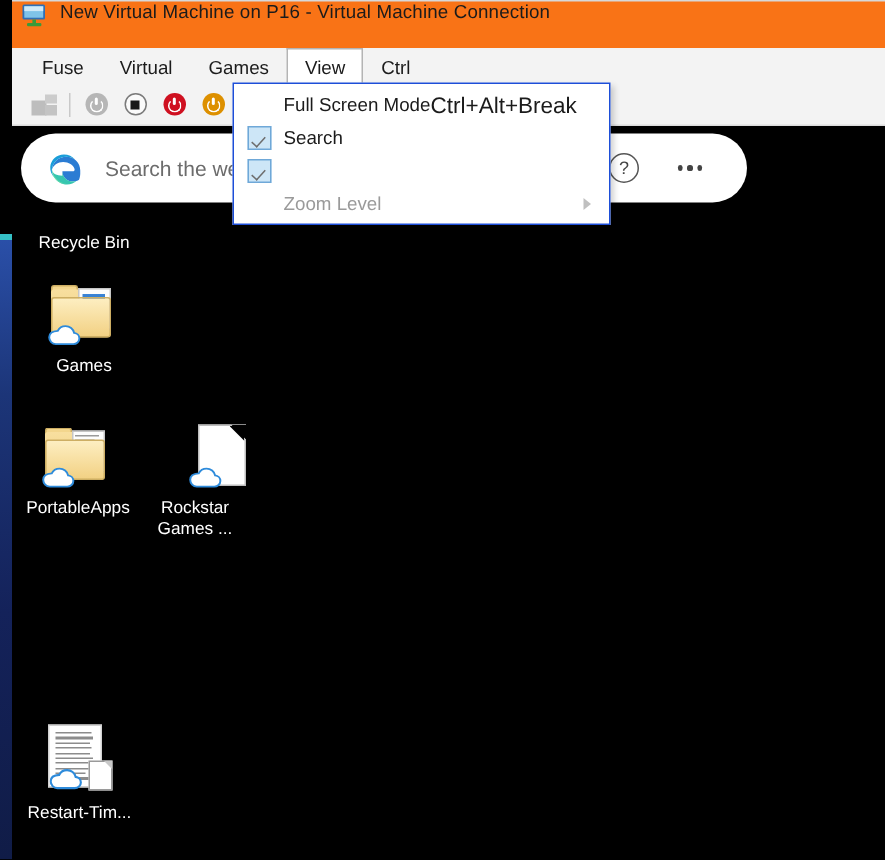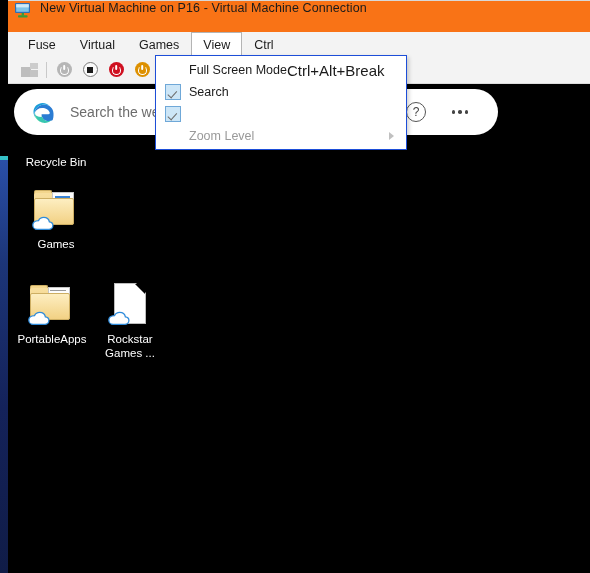--- a/index.html
+++ b/index.html
@@ -563,35 +563,61 @@
           </div>
           <div class="cloud">
             <svg viewBox="0 0 22 15" width="22" height="15">
               <path d="M5.2 13.4h11.6c2.3 0 4.1-1.7 4.1-3.8 0-1.9-1.5-3.5-3.5-3.7-.5-2.6-2.9-4.5-5.7-4.5-2.3 0-4.3 1.3-5.2 3.2C2.6 4.8.8 6.6.8 8.9c0 2.5 2 4.5 4.4 4.5z" fill="#ffffff" stroke="#2e8bdb" stroke-width="1.3"></path>
             </svg>
           </div>
         </div>
         <div class="dicon-label">PortableApps</div>
       </div>
 
-      <div class="dicon" style="left:80px; top:195px;">
+      <div class="dicon" style="left:80px; top:195px;align-items:flex-end;">
         <div class="dicon-art">
           <div class="doc">
               <div class="doc-corner"></div>
             </div>
           <div class="cloud" style="left:2px;">
             <svg viewBox="0 0 22 15" width="22" height="15">
               <path d="M5.2 13.4h11.6c2.3 0 4.1-1.7 4.1-3.8 0-1.9-1.5-3.5-3.5-3.7-.5-2.6-2.9-4.5-5.7-4.5-2.3 0-4.3 1.3-5.2 3.2C2.6 4.8.8 6.6.8 8.9c0 2.5 2 4.5 4.4 4.5z" fill="#ffffff" stroke="#2e8bdb" stroke-width="1.3"></path>
             </svg>
           </div>
         </div>
         <div class="dicon-label">Rockstar Games ...</div>
       </div>
 
 
+      <div class="dicon" style="left:3px; top:398px;">
+        <div class="dicon-art">
+          <div class="docthumb">
+            <i style="width:92%"></i>
+            <i style="width:96%"></i>
+              <i style="width:90%"></i>
+              <i style="width:94%"></i>
+            <i style="width:88%"></i>
+              <i style="width:96%"></i>
+              <i style="width:85%"></i>
+            <i style="width:93%"></i>
+              <i style="width:78%"></i>
+              <i style="width:90%"></i>
+            <i style="width:60%"></i>
+          </div>
+          <div class="doc-mini">
+              <div class="doc-mini-corner"></div>
+            </div>
+          <div class="cloud" style="left:4px;bottom:4px;">
+            <svg viewBox="0 0 22 15" width="22" height="15">
+              <path d="M5.2 13.4h11.6c2.3 0 4.1-1.7 4.1-3.8 0-1.9-1.5-3.5-3.5-3.7-.5-2.6-2.9-4.5-5.7-4.5-2.3 0-4.3 1.3-5.2 3.2C2.6 4.8.8 6.6.8 8.9c0 2.5 2 4.5 4.4 4.5z" fill="#ffffff" stroke="#2e8bdb" stroke-width="1.4"></path>
+            </svg>
+          </div>
+        </div>
+        <div class="dicon-label">Restart-Tim...</div>
+      </div>
 
     </div>
   </div>
 
   <div class="menu">
 
     <div class="menu-item">
       <span class="menu-check empty"></span>
       <span class="menu-label">Full Screen Mode</span>
       <span class="menu-accel">Ctrl+Alt+Break</span>

